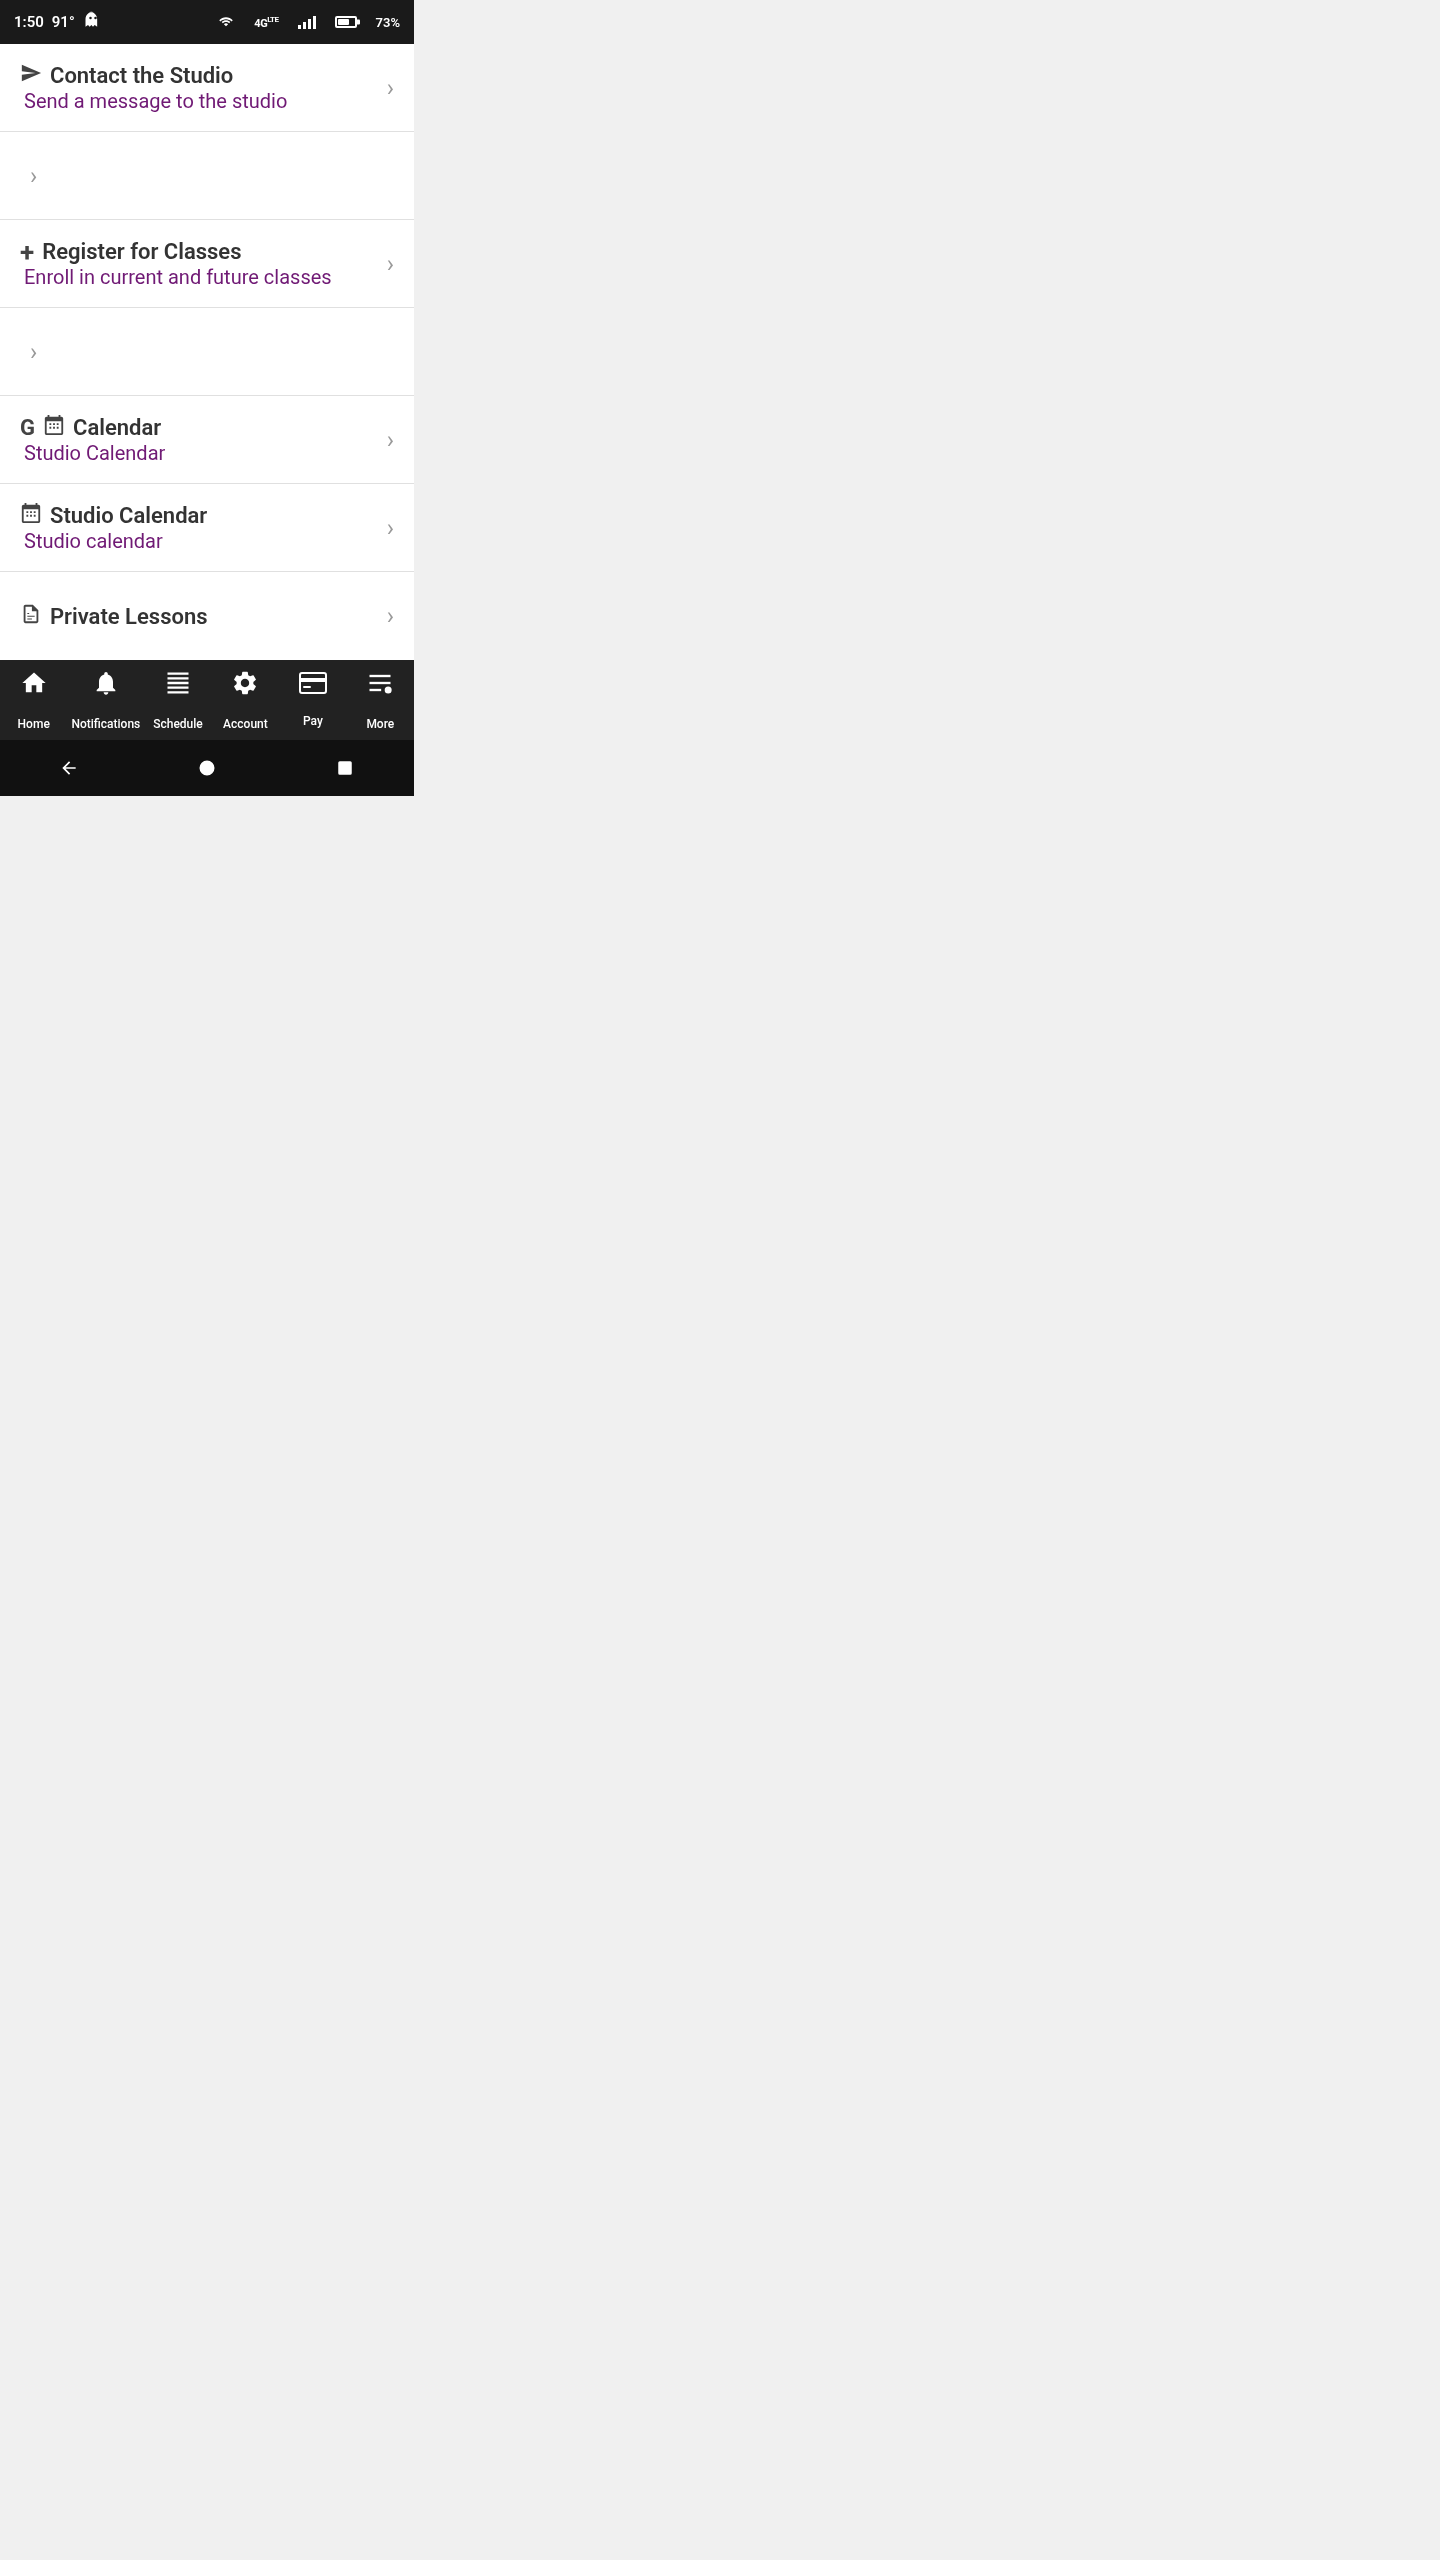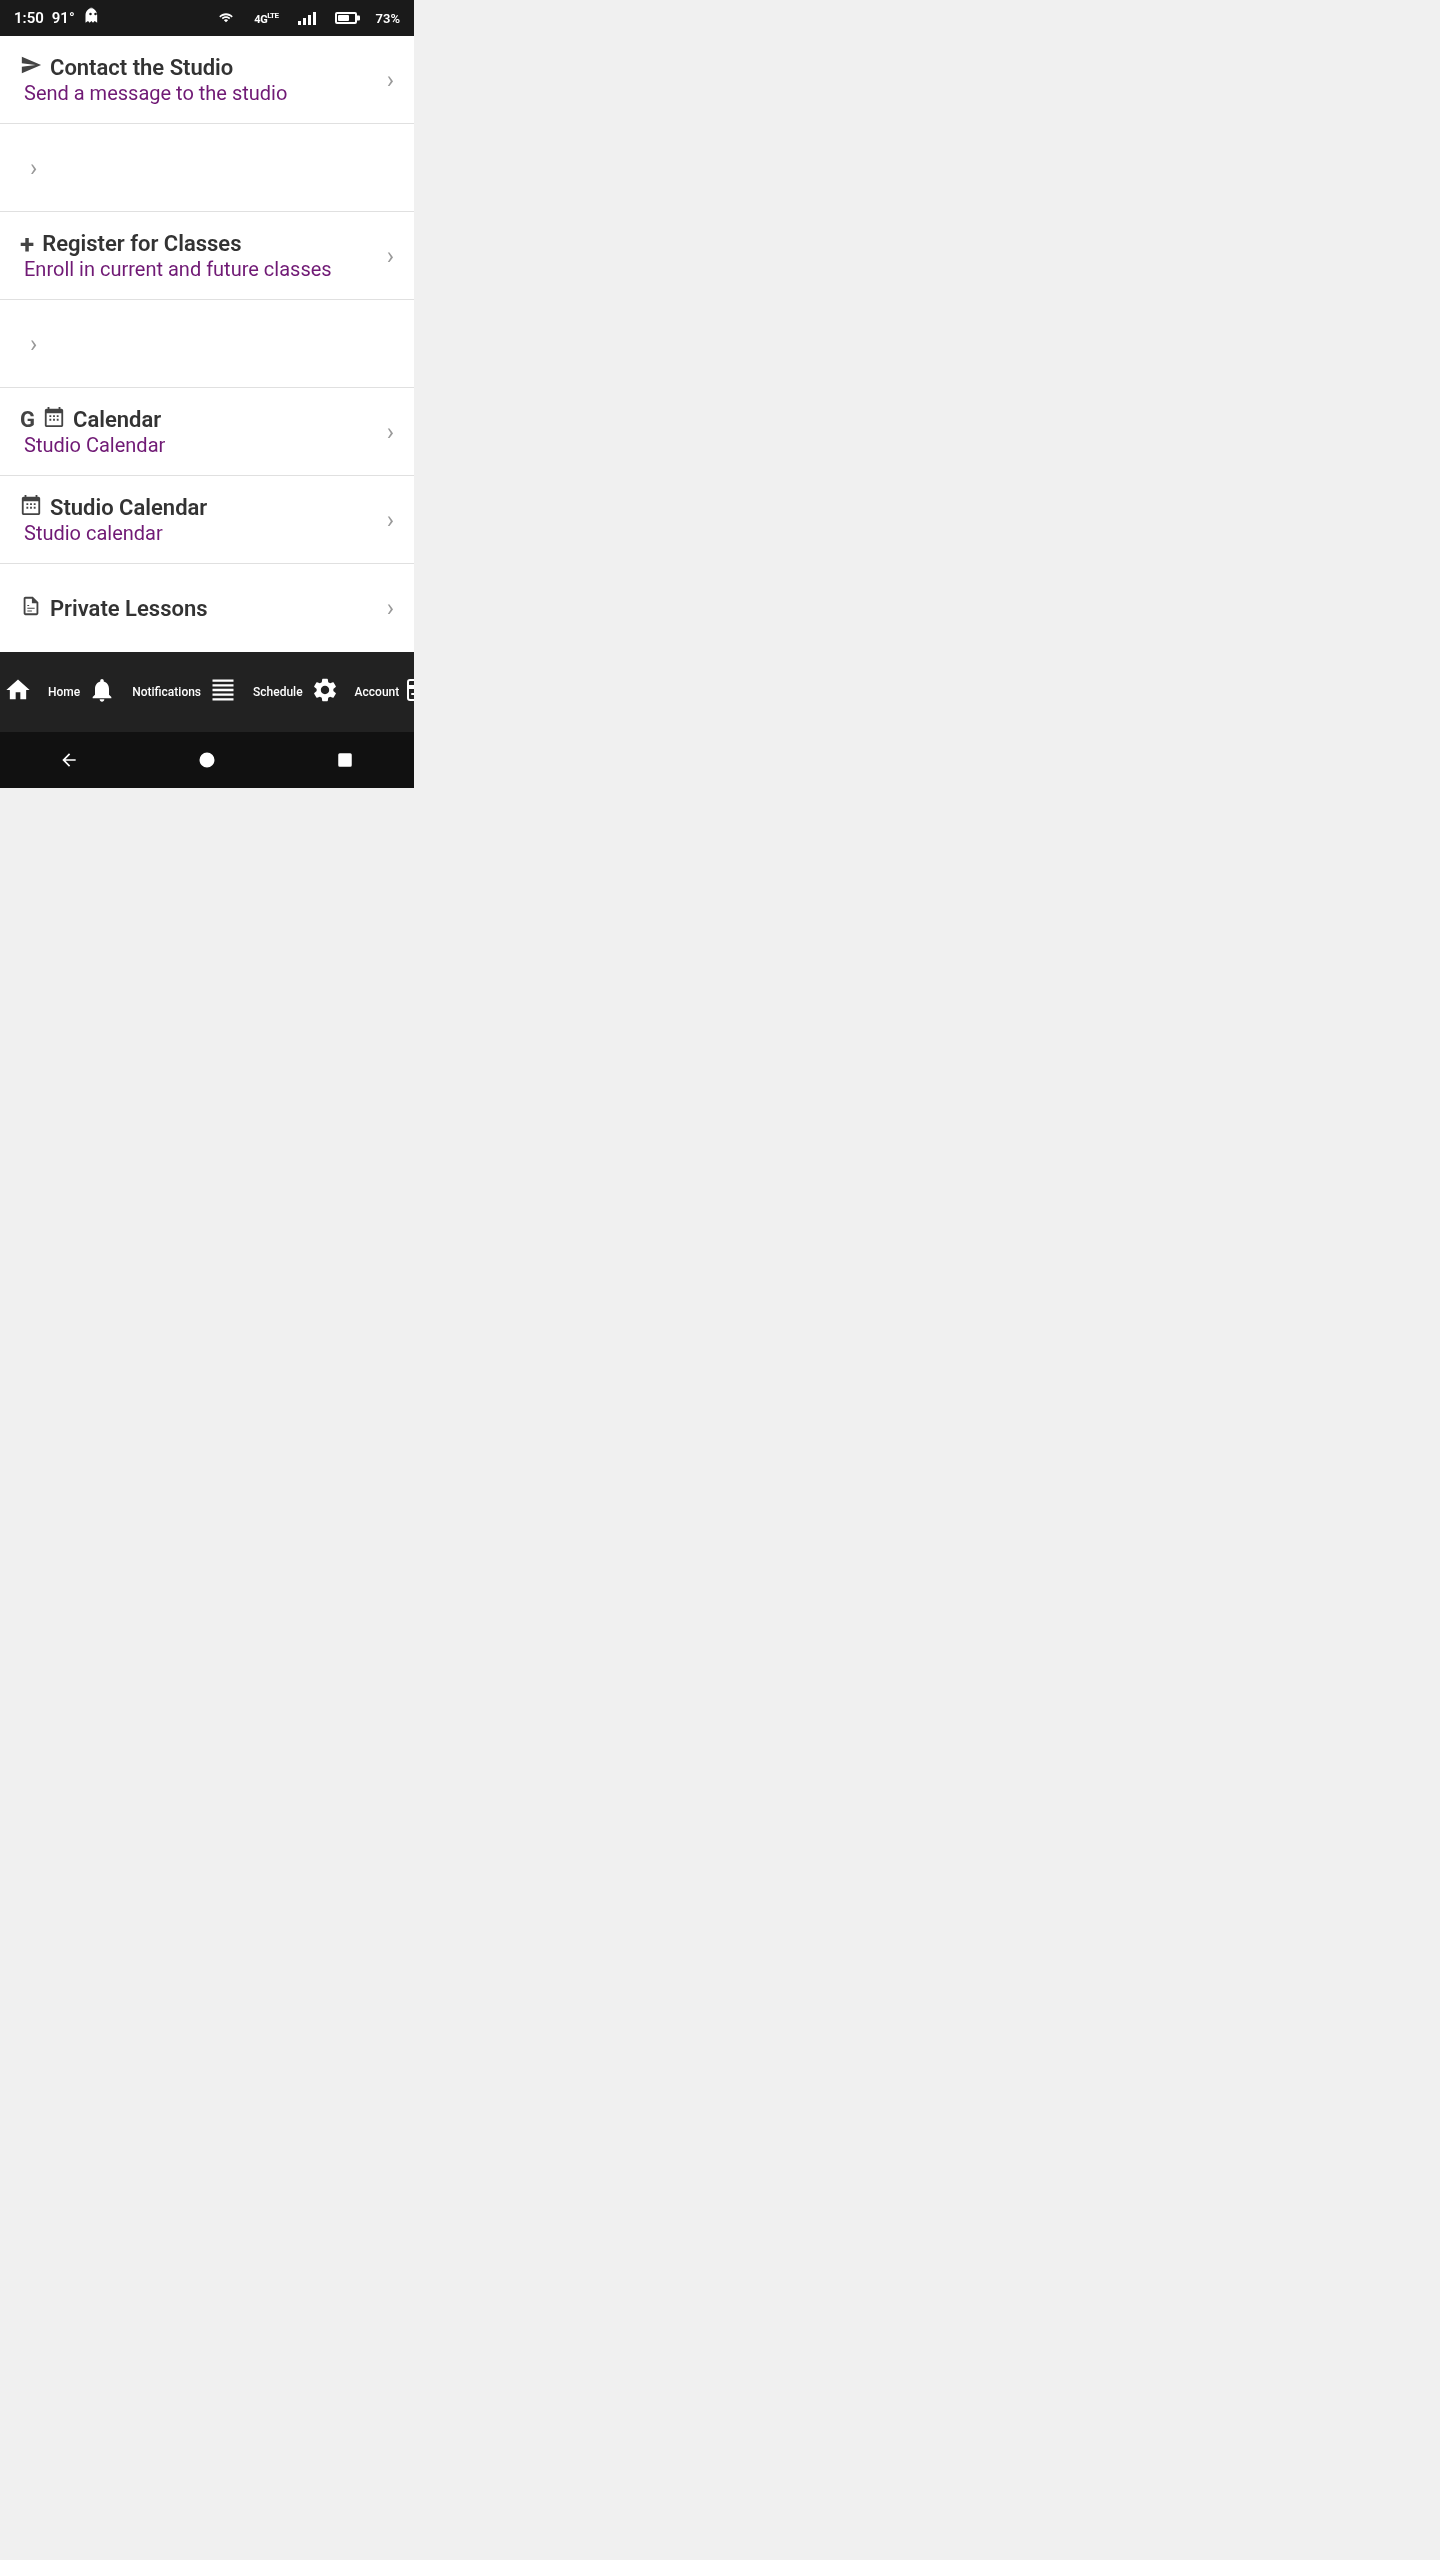--- a/index.html
+++ b/index.html
@@ -20,21 +20,21 @@
     }
 
     
     .status-bar {
       background: #1a1a1a;
       color: white;
       display: flex;
       justify-content: space-between;
       align-items: center;
       padding: 6px 14px;
-      height: 36px;
+      height: 44px;
       flex-shrink: 0;
     }
 
     .status-left {
       display: flex;
       align-items: center;
       gap: 8px;
       font-size: 15px;
       font-weight: 600;
     }
@@ -98,21 +98,21 @@
       background: #222;
       display: flex;
       align-items: stretch;
       height: 80px;
       flex-shrink: 0;
     }
 
     .nav-item {
       flex: 1;
       display: flex;
-      flex-direction: row;
+      flex-direction: column;
       align-items: center;
       justify-content: center;
       gap: 16px;
       cursor: pointer;
       padding: 20px 4px;
       color: white;
     }
 
     .nav-icon {
       font-size: 26px;

